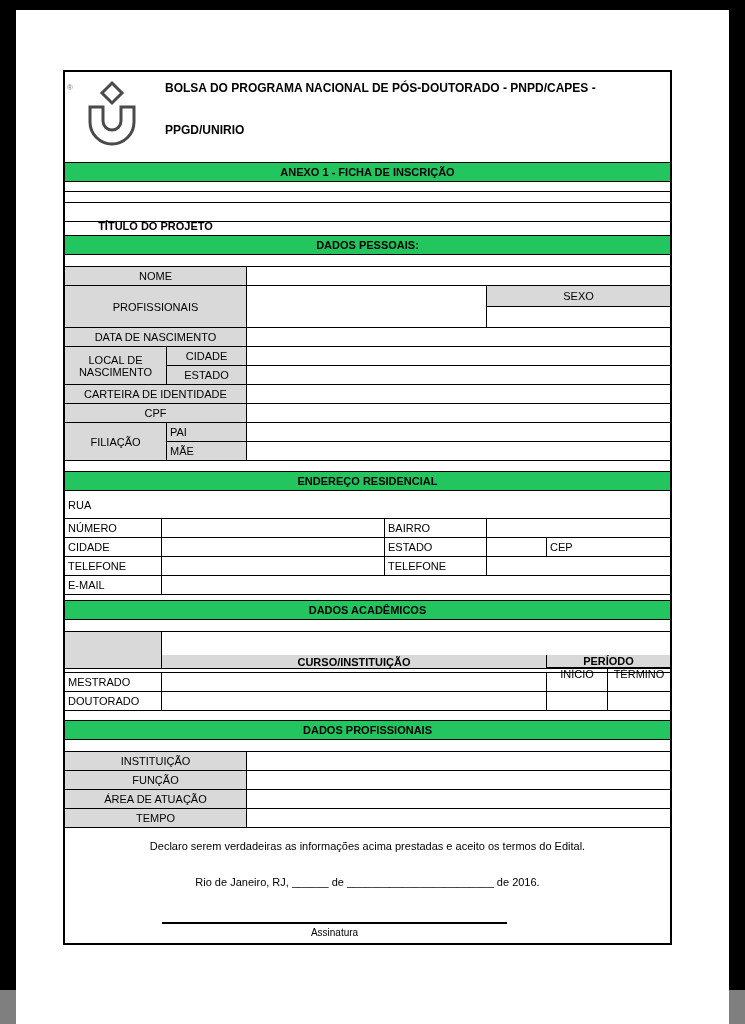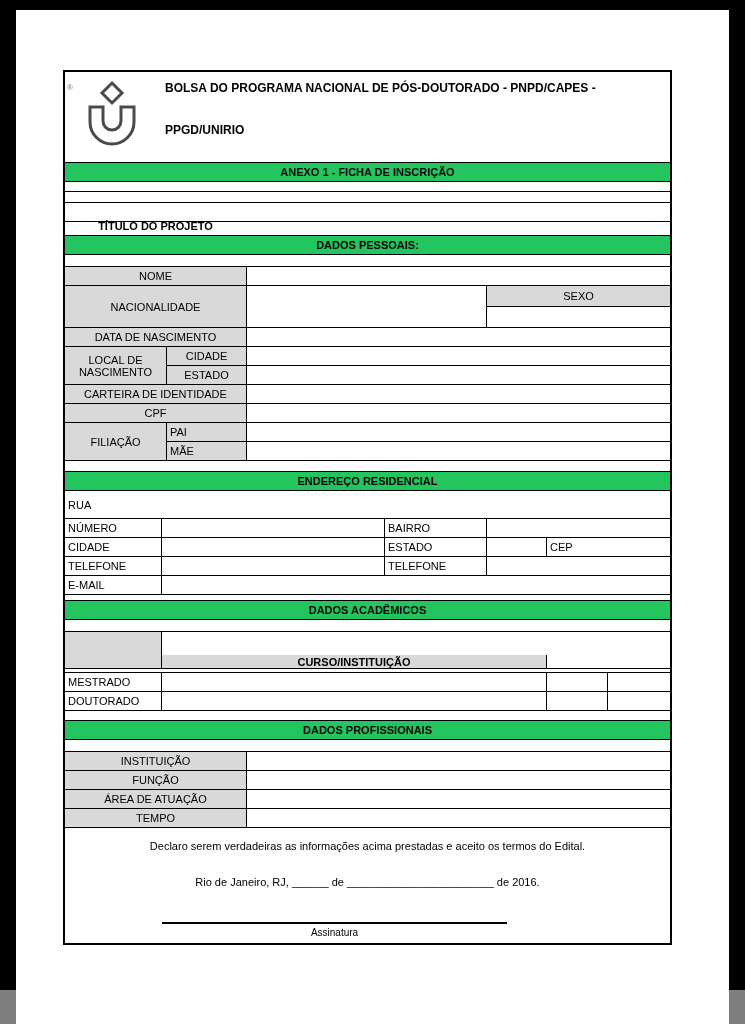--- a/index.html
+++ b/index.html
@@ -89,21 +89,21 @@
 
   <div class="row h19 bar bb">DADOS PESSOAIS:</div>
   <div class="row h12 bb"></div>
 
   <div class="row h19 bb">
     <div class="lbl w182 gray br">NOME</div>
     <div class="flex1"></div>
   </div>
 
   <div class="row h42 bb">
-    <div class="lbl w182 gray br">NACIONALIDADE</div>
+    <div class="lbl w182 gray br">PROFISSIONAIS</div>
     <div class="w240 br"></div>
     <div class="col flex1">
       <div class="lbl gray bb h21">SEXO</div>
       <div class="flex1"></div>
     </div>
   </div>
 
   <div class="row h19 bb">
     <div class="lbl w182 gray br">DATA DE NASCIMENTO</div>
     <div class="flex1"></div>
@@ -184,20 +184,27 @@
     <div class="flex1"></div>
   </div>
   <div class="row h6 bb"></div>
 
   <div class="row h19 bar bb">DADOS ACADÊMICOS</div>
   <div class="row h12 bb"></div>
 
   <div class="row h37 bb">
     <div class="w97 gray br"></div>
     <div class="lbl w385 gray br bold">CURSO/INSTITUIÇÃO</div>
+    <div class="col flex1">
+      <div class="lbl gray bb h18 bold">PERÍODO</div>
+      <div class="row flex1">
+        <div class="lbl w61 br">INÍCIO</div>
+        <div class="lbl flex1">TÉRMINO</div>
+      </div>
+    </div>
   </div>
   <div class="row h4 bb"></div>
 
   <div class="row h19 bb">
     <div class="lbl-l w97 br">MESTRADO</div>
     <div class="w385 br"></div>
     <div class="w61 br"></div>
     <div class="flex1"></div>
   </div>
 

